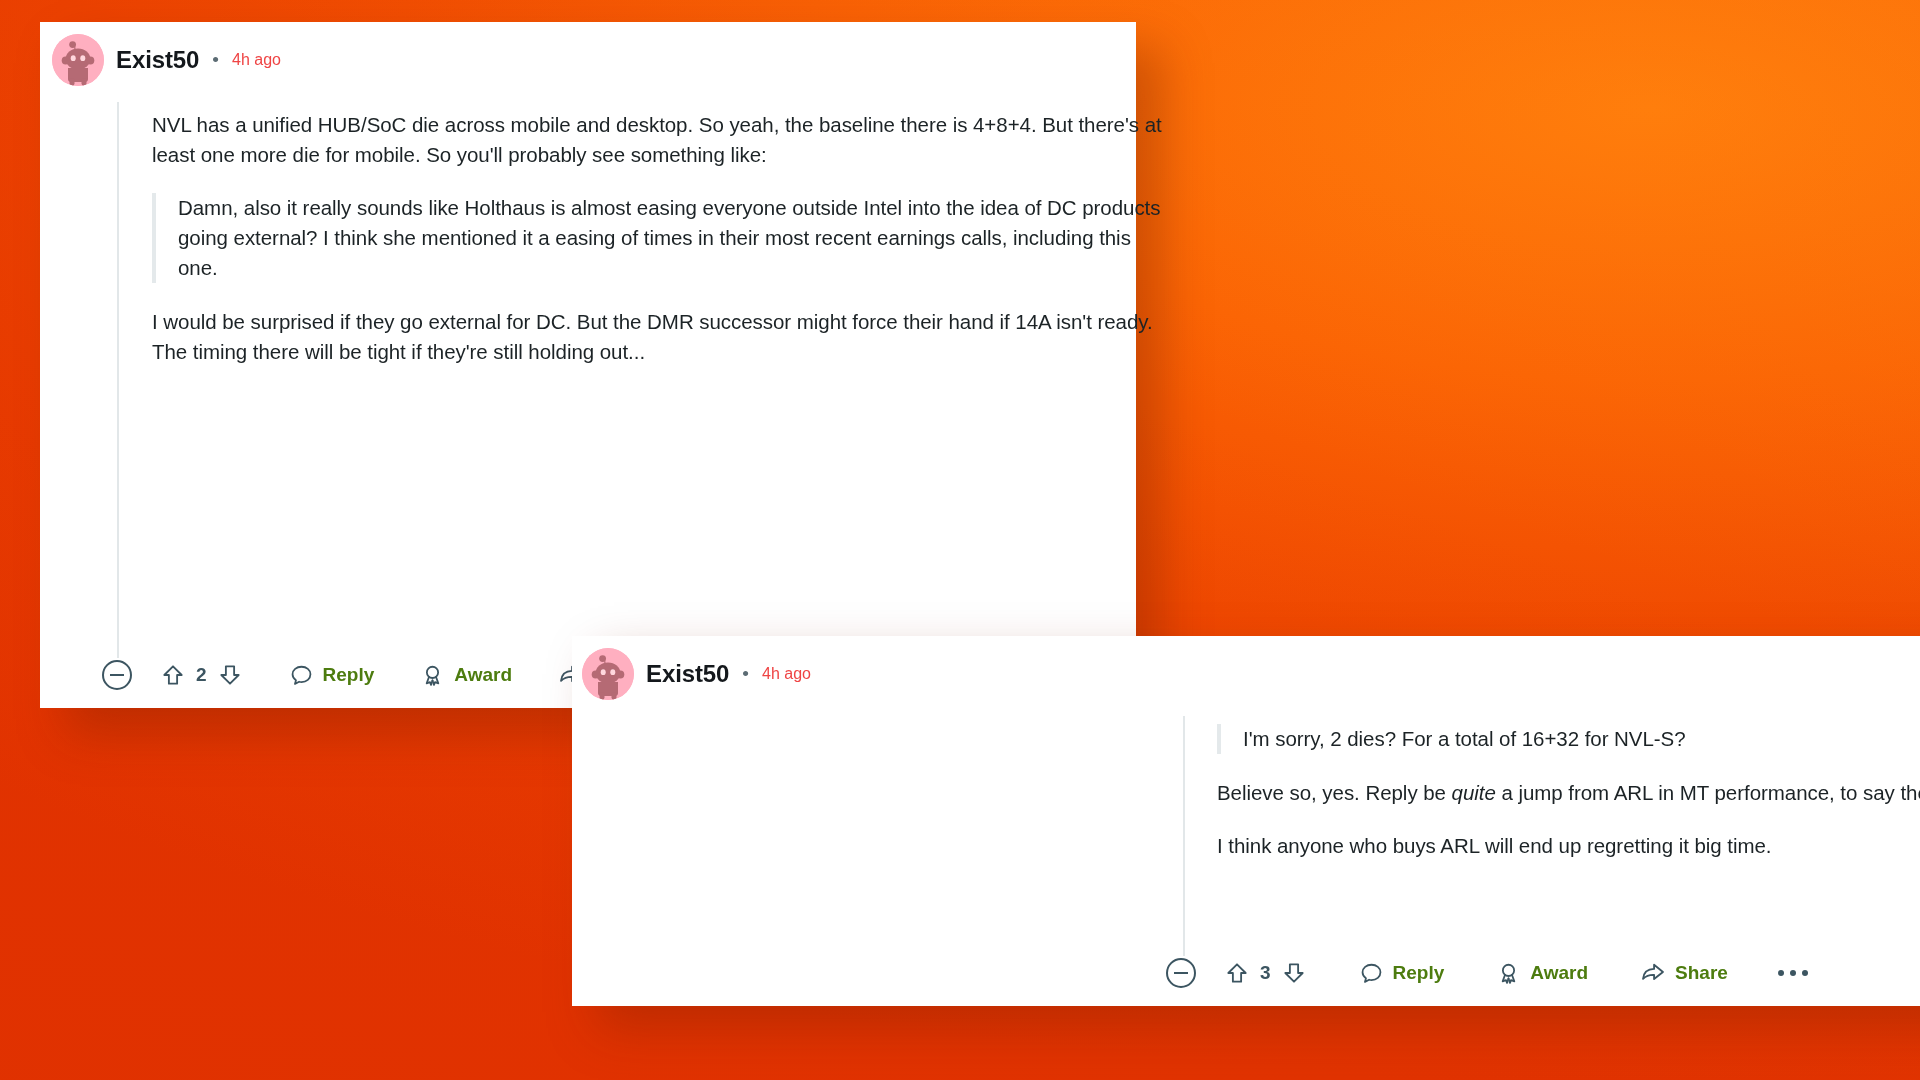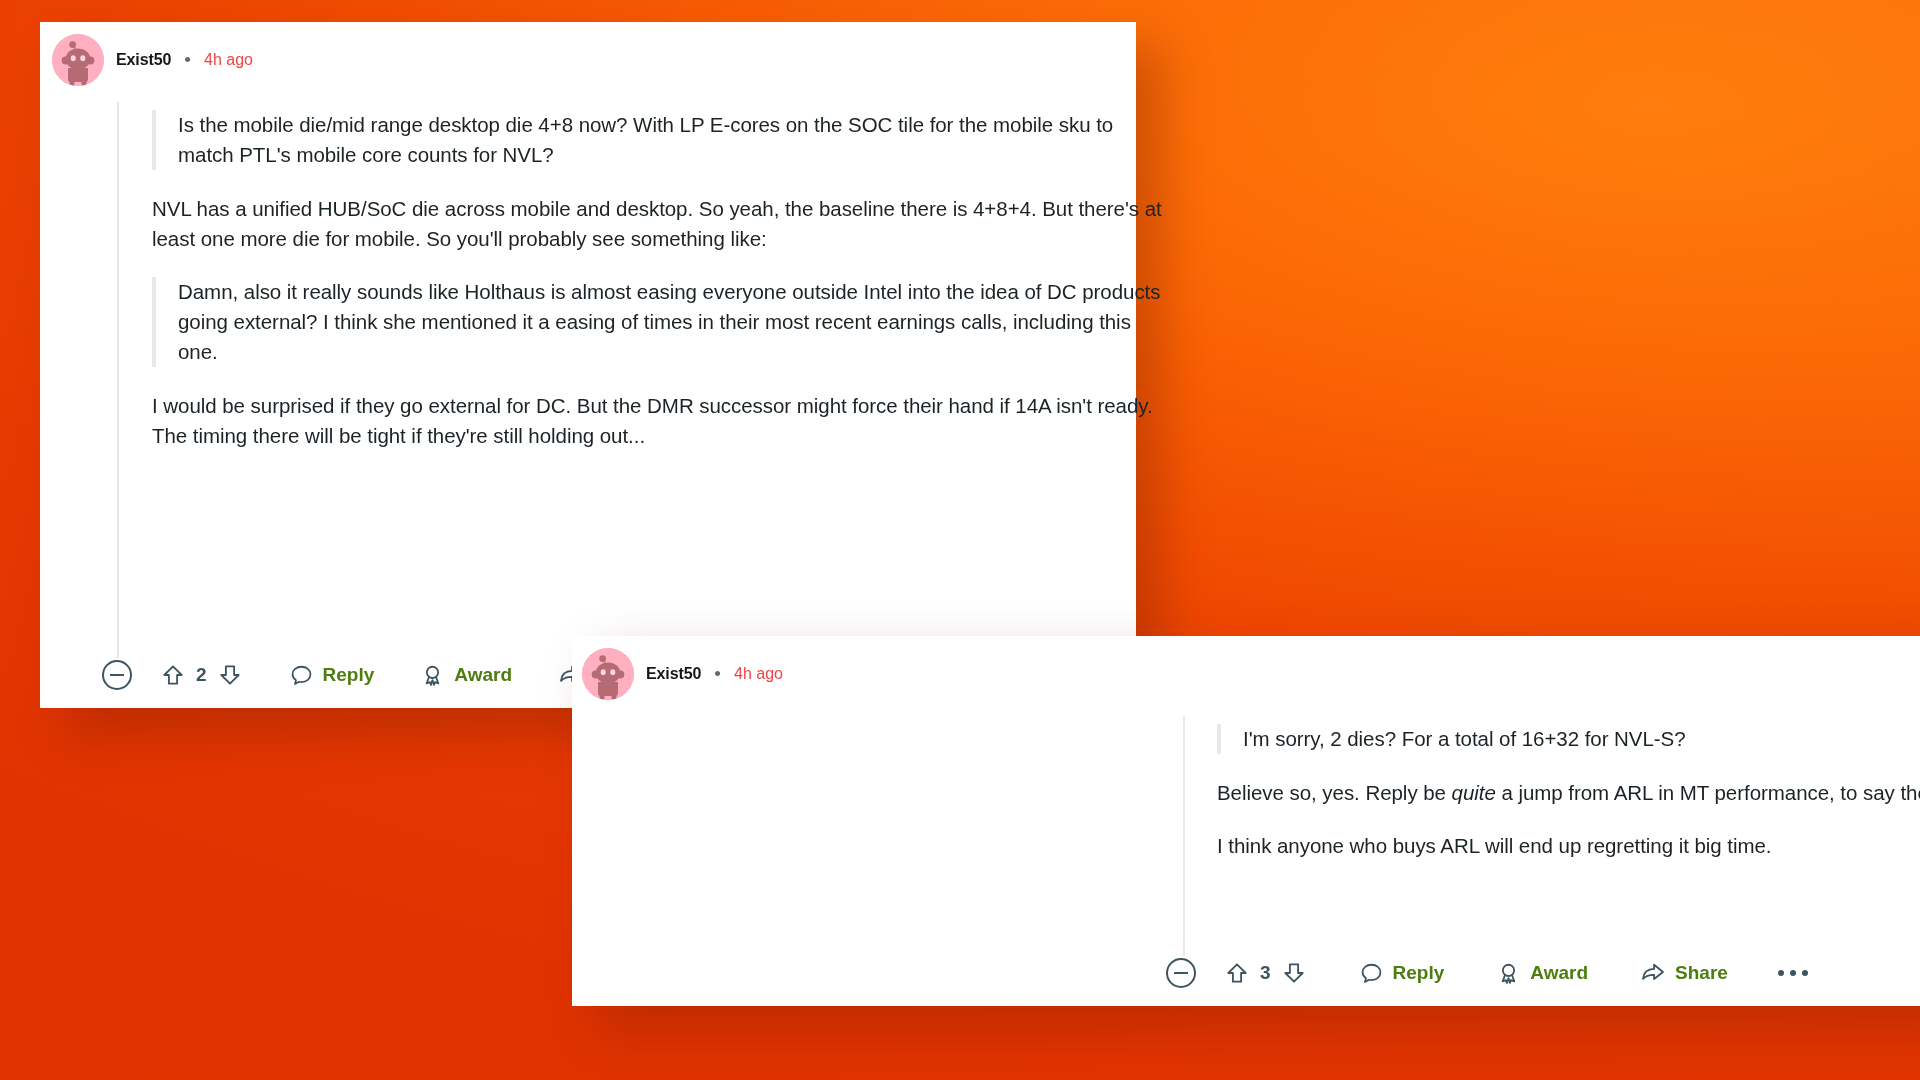--- a/index.html
+++ b/index.html
@@ -72,21 +72,21 @@
     height: 52px;
     border-radius: 50%;
     background: #ffafc0;
     position: relative;
     overflow: hidden;
     flex: none;
   }
   .avatar svg { display: block; width: 100%; height: 100%; }
 
   .uname {
-    font-size: 16px;
+    font-size: 24px;
     font-weight: bold;
     color: #14181c;
     letter-spacing: -0.1px;
   }
   .dot-sep { font-size: 19px; color: #5c6c74; margin: 0 1px; }
   .age { font-size: 16px; color: #ef4444; }
 
   
   .thread-line {
     position: absolute;
@@ -216,23 +216,20 @@
         </svg>
       </div>
       <span class="uname">Exist50</span>
       <span class="dot-sep">•</span>
       <span class="age">4h ago</span>
     </div>
 
     <div class="thread-line"></div>
 
     <div class="cmt-body">
-      <blockquote class="quote">
-        <p>Is the mobile die/mid range desktop die 4+8 now? With LP E-cores on the SOC tile for the mobile sku to match PTL's mobile core counts for NVL?</p>
-      </blockquote>
       <p class="para">NVL has a unified HUB/SoC die across mobile and desktop. So yeah, the baseline there is 4+8+4. But there's at least one more die for mobile. So you'll probably see something like:</p>
       <blockquote class="quote">
         <p>Damn, also it really sounds like Holthaus is almost easing everyone outside Intel into the idea of DC products going external? I think she mentioned it a easing of times in their most recent earnings calls, including this one.</p>
       </blockquote>
       <p class="para">I would be surprised if they go external for DC. But the DMR successor might force their hand if 14A isn't ready. The timing there will be tight if they're still holding out...</p>
     </div>
 
     <div class="actions">
       <div class="collapse-btn"></div>
 

